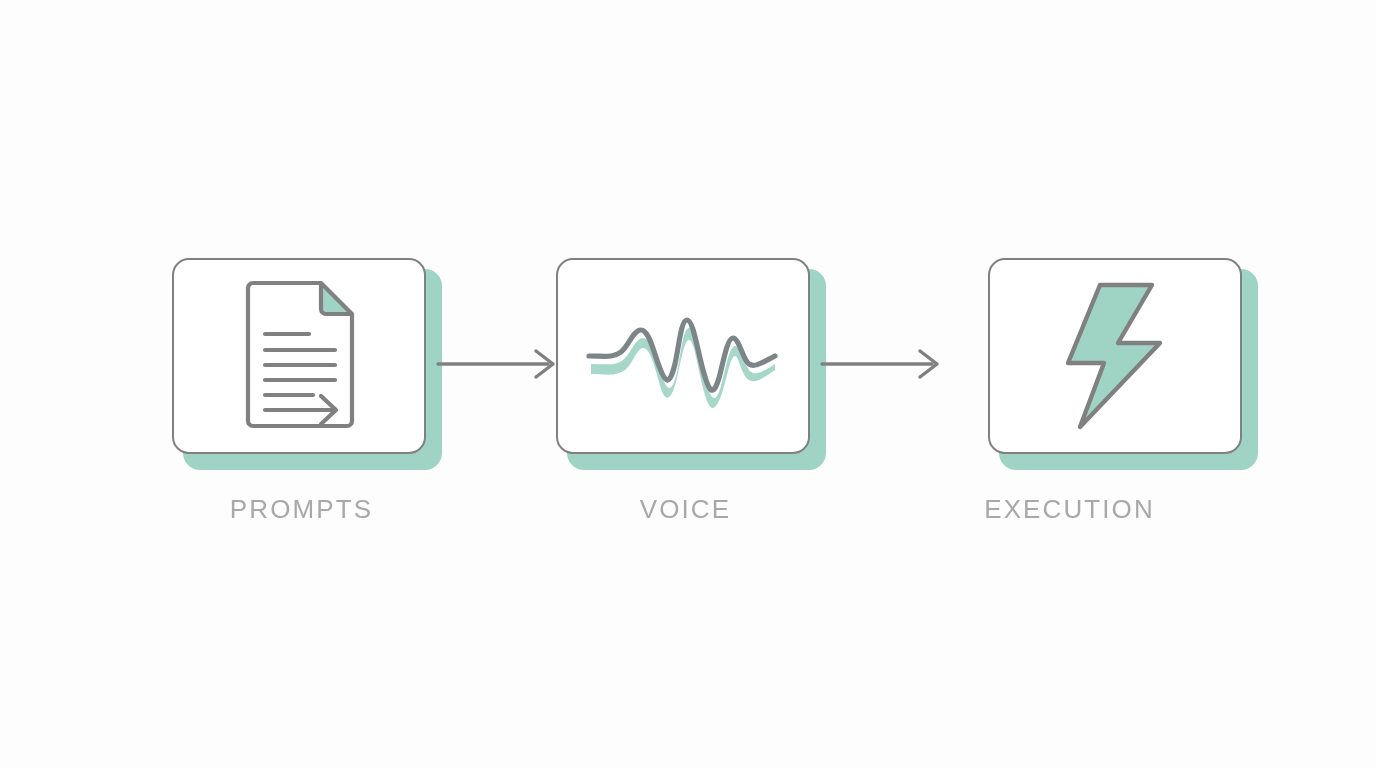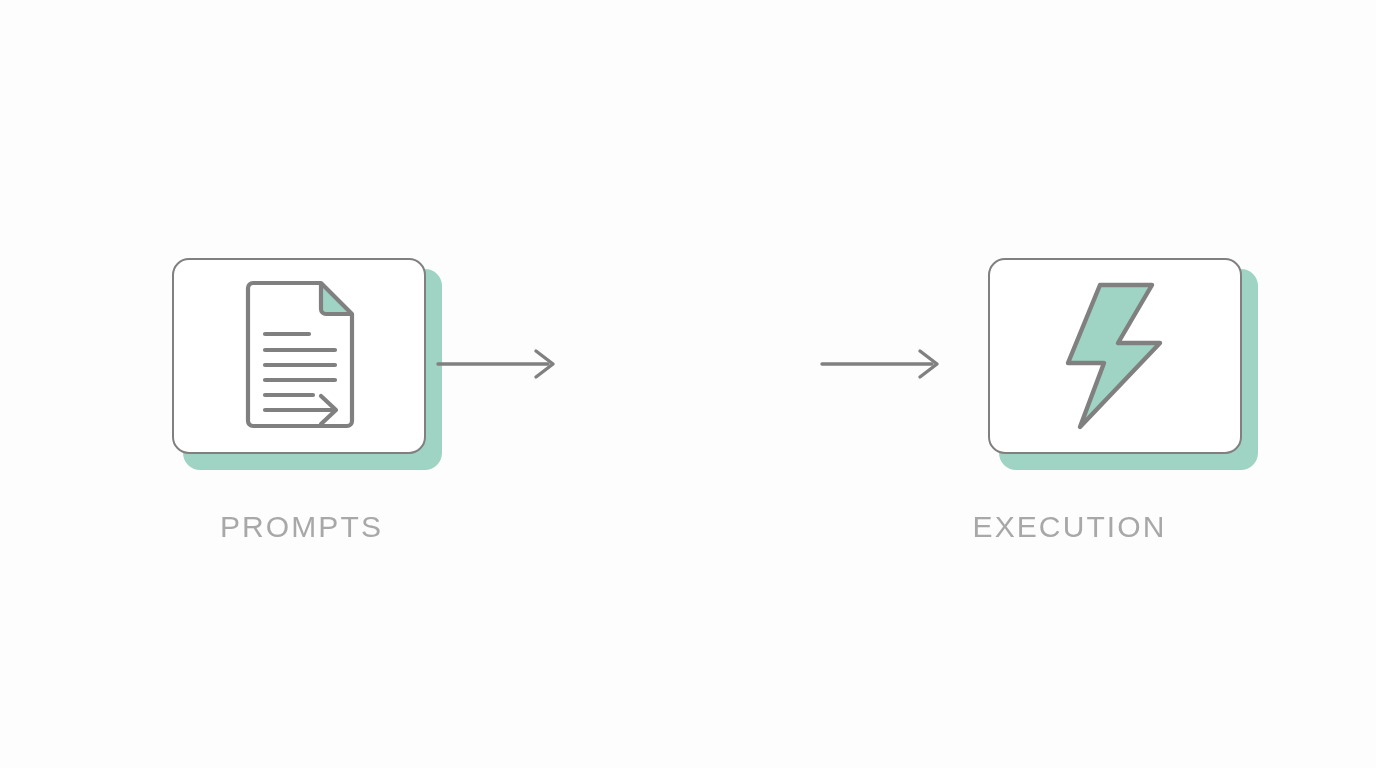--- a/index.html
+++ b/index.html
@@ -70,25 +70,25 @@
     align-items: center;
     justify-content: center;
   }
 
   .card-icon {
     display: block;
   }
 
   .step-label {
     position: absolute;
-    top: 252px;
+    top: 236px;
     left: 0;
     width: 259px;
     text-align: center;
-    font-size: 30px;
+    font-size: 26px;
     letter-spacing: 2.1px;
     color: #a8a8a8;
     font-weight: 400;
     white-space: nowrap;
   }
 
   
   .connector {
     position: absolute;
     top: 340px;
@@ -129,20 +129,65 @@
       <div class="step-label">PROMPTS</div>
     </div>
 
     <div class="connector connector-1">
       <svg width="124" height="48" viewBox="0 0 124 48">
         <line x1="2" y1="24" x2="112" y2="24" stroke="#808080" stroke-width="3.4" stroke-linecap="round"></line>
         <polyline points="100,11 117,24 100,37" fill="none" stroke="#808080" stroke-width="3.4" stroke-linecap="round" stroke-linejoin="round"></polyline>
       </svg>
     </div>
 
+    <div class="step step-2">
+      <div class="card-wrap">
+        <div class="card-shadow"></div>
+        <div class="card">
+          <svg class="card-icon" width="196" height="124" viewBox="0 0 196 124">
+
+            <path d="M6 70
+                     C 22 70, 30 72, 38 66
+                     C 46 60, 50 44, 58 44
+                     C 66 44, 70 64, 76 80
+                     C 82 96, 86 102, 92 78
+                     C 96 60, 98 34, 104 34
+                     C 110 34, 114 62, 120 84
+                     C 126 106, 130 112, 136 92
+                     C 140 78, 144 52, 150 52
+                     C 156 52, 160 74, 166 78
+                     C 172 82, 180 76, 190 70
+                     L 190 76
+                     C 178 84, 170 90, 164 86
+                     C 156 81, 154 62, 150 62
+                     C 145 62, 142 86, 136 102
+                     C 129 120, 124 118, 118 94
+                     C 112 70, 109 46, 104 46
+                     C 99 46, 96 68, 91 88
+                     C 85 110, 79 108, 74 88
+                     C 68 66, 64 54, 58 54
+                     C 52 54, 48 70, 40 76
+                     C 30 83, 20 80, 6 80 Z" fill="#9fd4c4" opacity="0.92"></path>
+
+            <path d="M4 62
+                     C 20 62, 28 64, 36 58
+                     C 44 52, 48 36, 56 36
+                     C 64 36, 68 56, 74 72
+                     C 80 88, 84 94, 90 70
+                     C 94 52, 96 26, 102 26
+                     C 108 26, 112 54, 118 76
+                     C 124 98, 128 104, 134 84
+                     C 138 70, 142 44, 148 44
+                     C 154 44, 158 66, 164 70
+                     C 170 74, 178 68, 190 62" fill="none" stroke="#7c8587" stroke-width="5.2" stroke-linecap="round" stroke-linejoin="round"></path>
+          </svg>
+        </div>
+      </div>
+      <div class="step-label">VOICE</div>
+    </div>
 
     <div class="connector connector-2">
       <svg width="124" height="48" viewBox="0 0 124 48">
         <line x1="2" y1="24" x2="112" y2="24" stroke="#808080" stroke-width="3.4" stroke-linecap="round"></line>
         <polyline points="100,11 117,24 100,37" fill="none" stroke="#808080" stroke-width="3.4" stroke-linecap="round" stroke-linejoin="round"></polyline>
       </svg>
     </div>
 
     <div class="step step-3">
       <div class="card-wrap">

